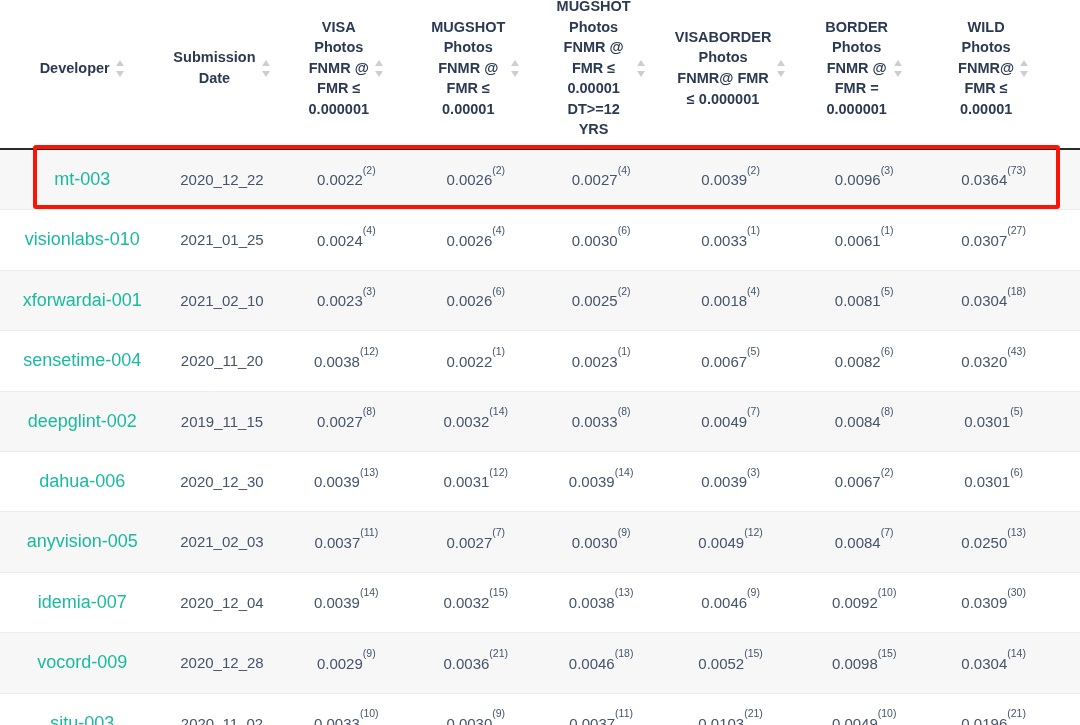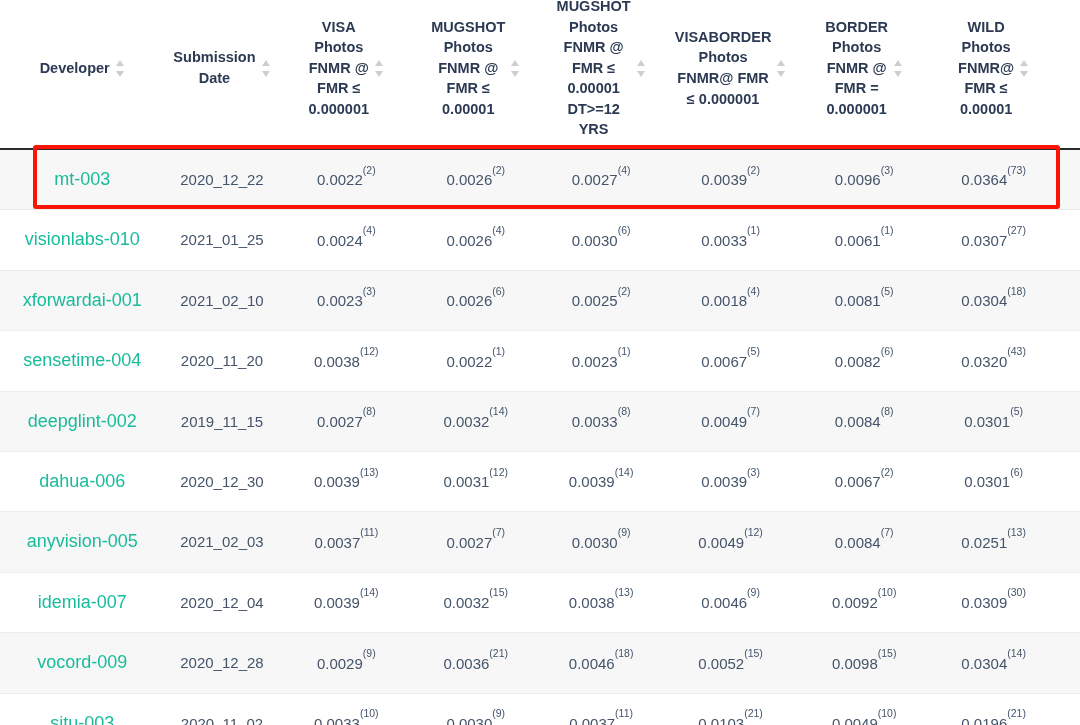--- a/index.html
+++ b/index.html
@@ -267,21 +267,21 @@
           <td></td>
         </tr>
         <tr>
           <td class="dev"><a>anyvision-005</a></td>
           <td>2021_02_03</td>
           <td><span>0.0037</span><sup>(11)</sup></td>
           <td><span>0.0027</span><sup>(7)</sup></td>
           <td><span>0.0030</span><sup>(9)</sup></td>
           <td><span>0.0049</span><sup>(12)</sup></td>
           <td><span>0.0084</span><sup>(7)</sup></td>
-          <td><span>0.0251</span><sup>(13)</sup></td>
+          <td><span>0.0250</span><sup>(13)</sup></td>
           <td></td>
         </tr>
         <tr>
           <td class="dev"><a>idemia-007</a></td>
           <td>2020_12_04</td>
           <td><span>0.0039</span><sup>(14)</sup></td>
           <td><span>0.0032</span><sup>(15)</sup></td>
           <td><span>0.0038</span><sup>(13)</sup></td>
           <td><span>0.0046</span><sup>(9)</sup></td>
           <td><span>0.0092</span><sup>(10)</sup></td>

